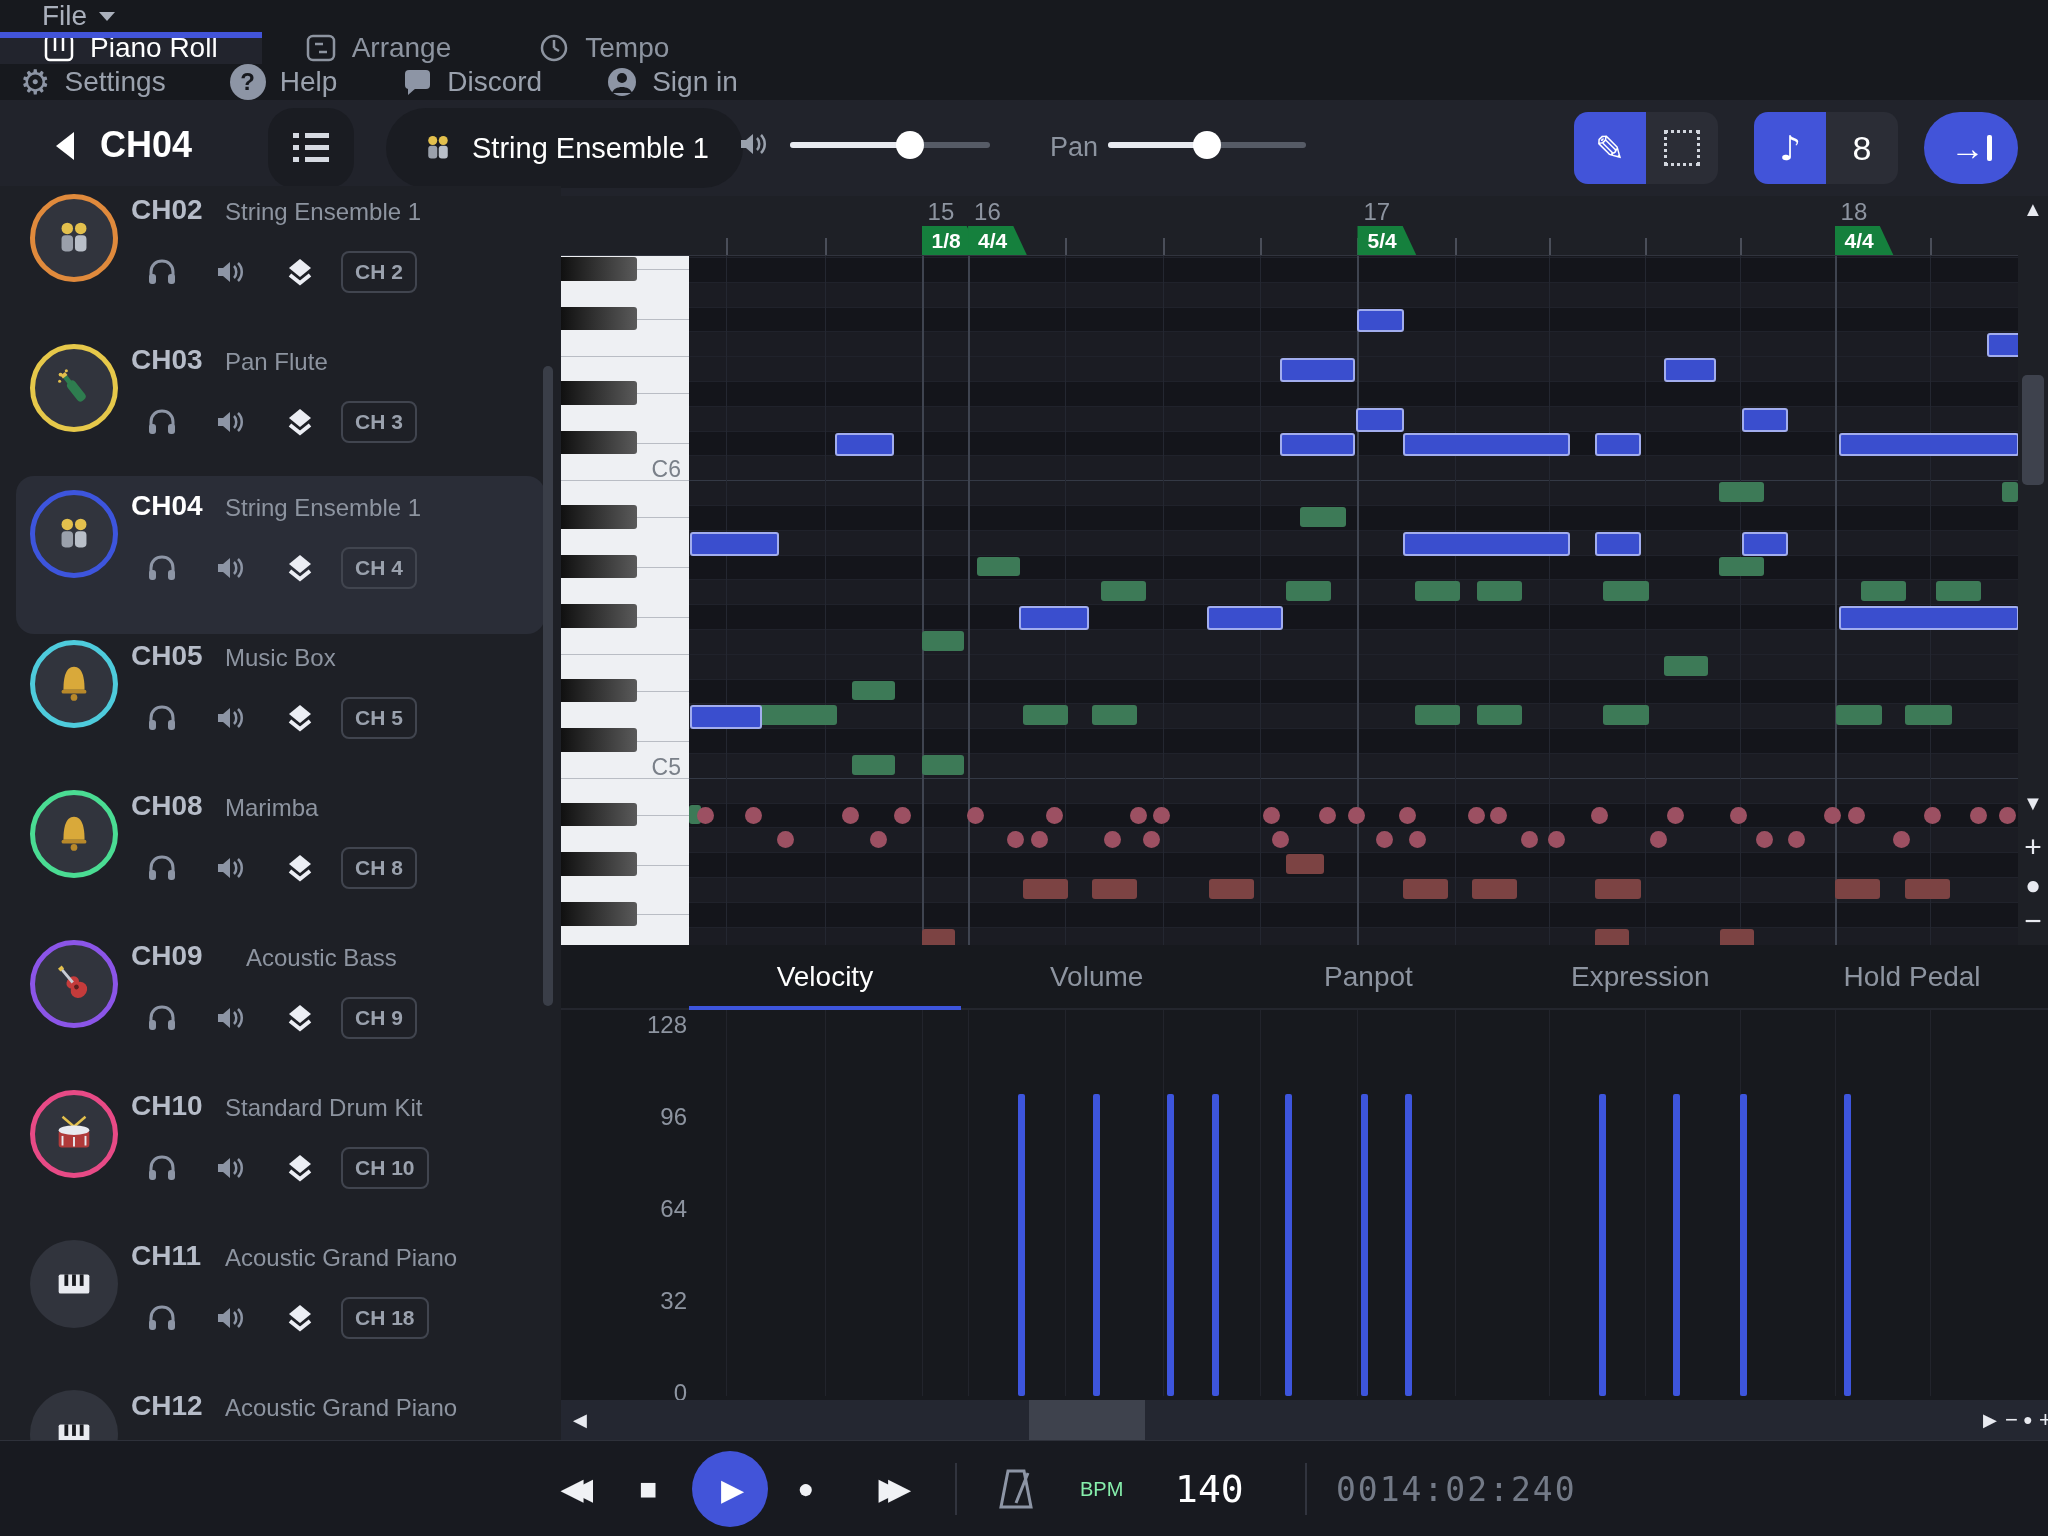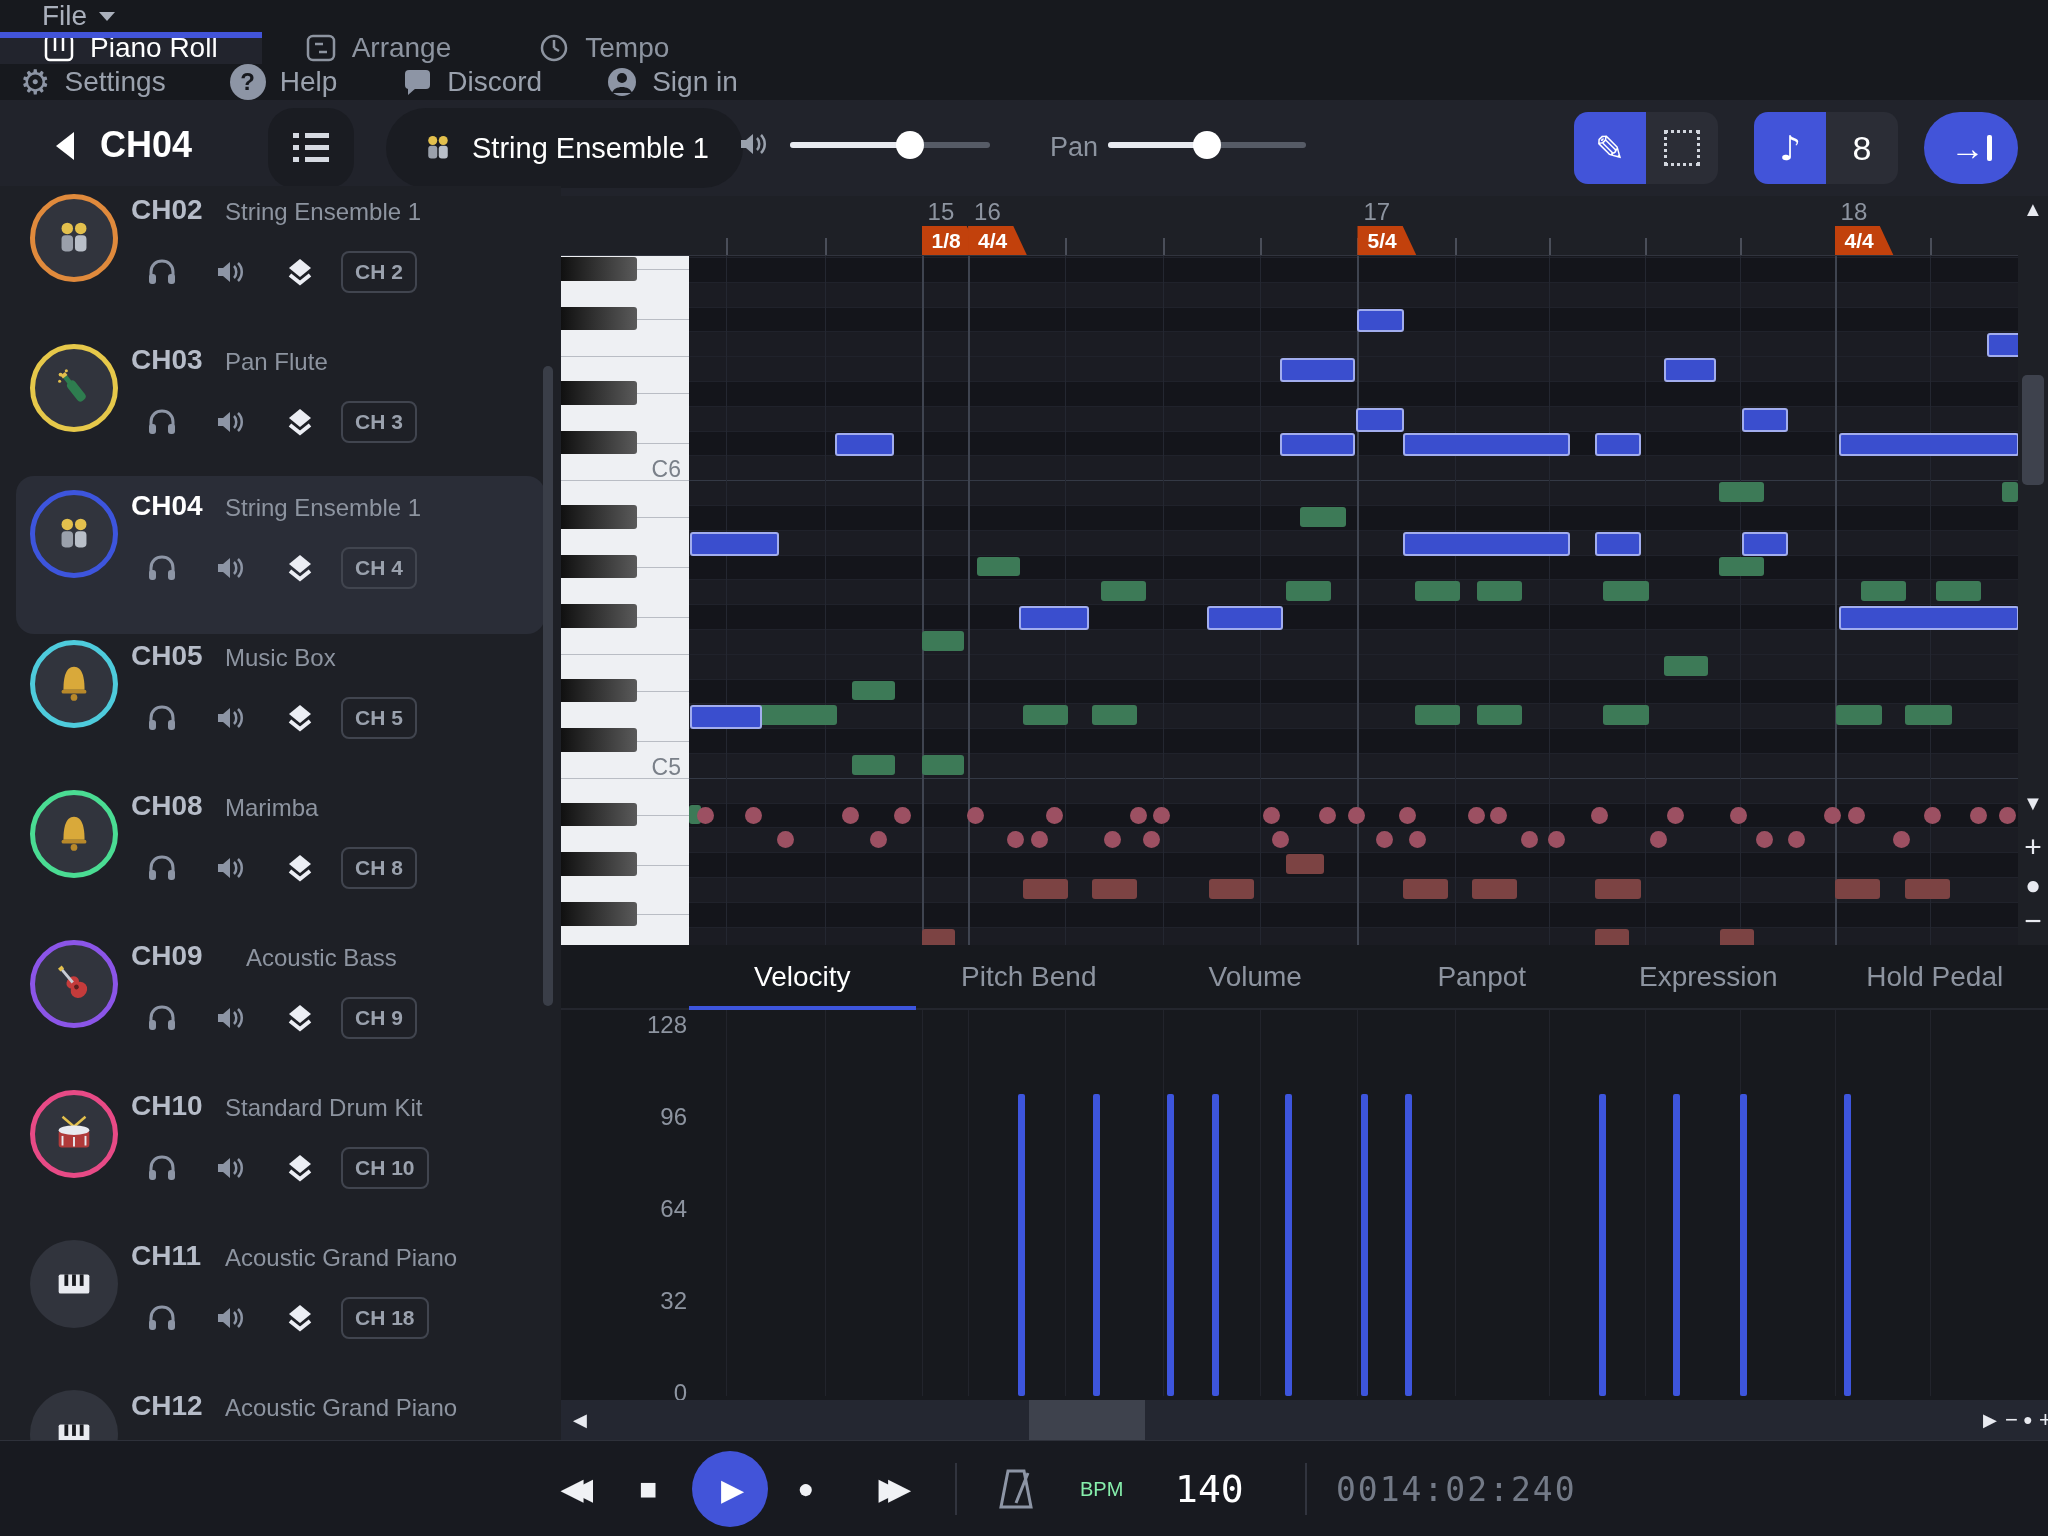--- a/index.html
+++ b/index.html
@@ -52,21 +52,21 @@
   .t-sub{position:absolute;top:6px;font-size:24px;color:#8d94a0;}
   .t-icons{position:absolute;left:131px;top:58px;height:44px;display:flex;align-items:center;font-weight:bold;}
   .t-ic{width:34px;display:flex;justify-content:center;cursor:pointer;}
   .badge{box-sizing:border-box;border:2px solid #41454f;border-radius:8px;color:#9aa1ad;font-size:21px;padding:7px 12px;cursor:pointer;}
   #side-scroll{position:absolute;left:543px;top:180px;width:10px;height:640px;border-radius:5px;background:#3a3e48;}
 
   
   #main{position:absolute;left:561px;top:196px;width:1487px;height:1244px;background:#17181e;}
   #ruler{position:absolute;left:0;top:0;width:1487px;height:59px;background:#1e2026;border-bottom:1px solid #31343e;overflow:hidden;}
   .m-num{position:absolute;top:2px;font-size:24px;color:#8d94a0;}
-  .sig-badge{position:absolute;top:30px;background:#c2410c;color:#fff;font-weight:bold;font-size:21px;padding:3px 20px 3px 10px;clip-path:polygon(0 0,calc(100% - 14px) 0,100% 100%,0 100%);}
+  .sig-badge{position:absolute;top:30px;background:#15803d;color:#fff;font-weight:bold;font-size:21px;padding:3px 20px 3px 10px;clip-path:polygon(0 0,calc(100% - 14px) 0,100% 100%,0 100%);}
   .tick{position:absolute;bottom:0;width:2px;height:17px;background:#4a4e59;}
 
   #keys{position:absolute;left:0;top:60px;width:128px;height:690px;background:#eef0f3;overflow:hidden;}
   .blackkey{position:absolute;left:0;width:76px;background:linear-gradient(90deg,#101010,#5a5a5a);border-radius:0 3px 3px 0;}
   .wk-line{position:absolute;left:0;width:128px;height:1px;background:#b9bdc4;}
   .bk-line{position:absolute;left:76px;width:52px;height:1px;background:#b9bdc4;}
   .key-label{position:absolute;right:8px;font-size:23px;color:#7a8089;}
 
   #roll{position:absolute;left:128px;top:60px;width:1329px;height:690px;background:#17181e;overflow:hidden;}
   .rowstripe{position:absolute;left:0;width:1329px;}
@@ -736,23 +736,20 @@
       <div class="rc-ic" style="top:596px;font-size:20px;">▼</div>
       <div class="rc-ic" style="top:634px;font-size:30px;">+</div>
       <div class="rc-ic" style="top:674px;font-size:26px;">●</div>
       <div class="rc-ic" style="top:708px;font-size:30px;">−</div>
     </div>
     <div id="tabbar">
         <div class="ctab active">
           <span>Velocity</span>
         </div>
         <div class="ctab">
-          <span>Pitch Bend</span>
-        </div>
-        <div class="ctab">
           <span>Volume</span>
         </div>
         <div class="ctab">
           <span>Panpot</span>
         </div>
         <div class="ctab">
           <span>Expression</span>
         </div>
         <div class="ctab">
           <span>Hold Pedal</span>

